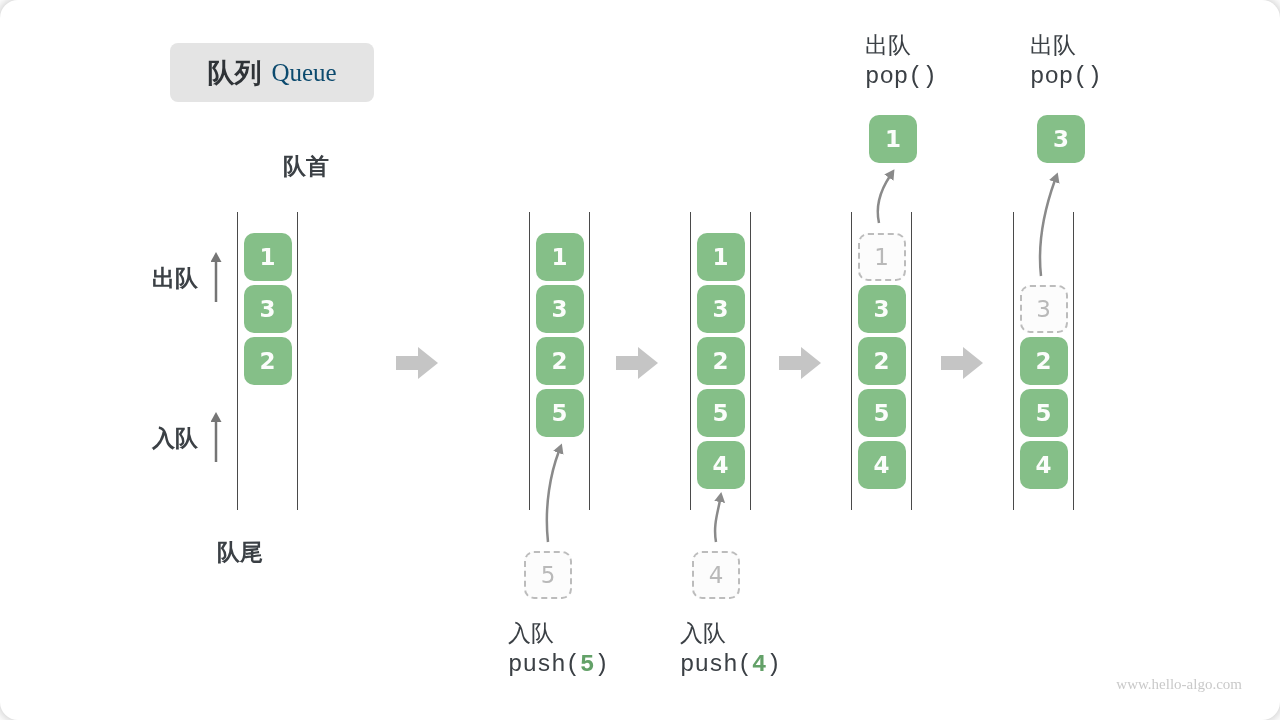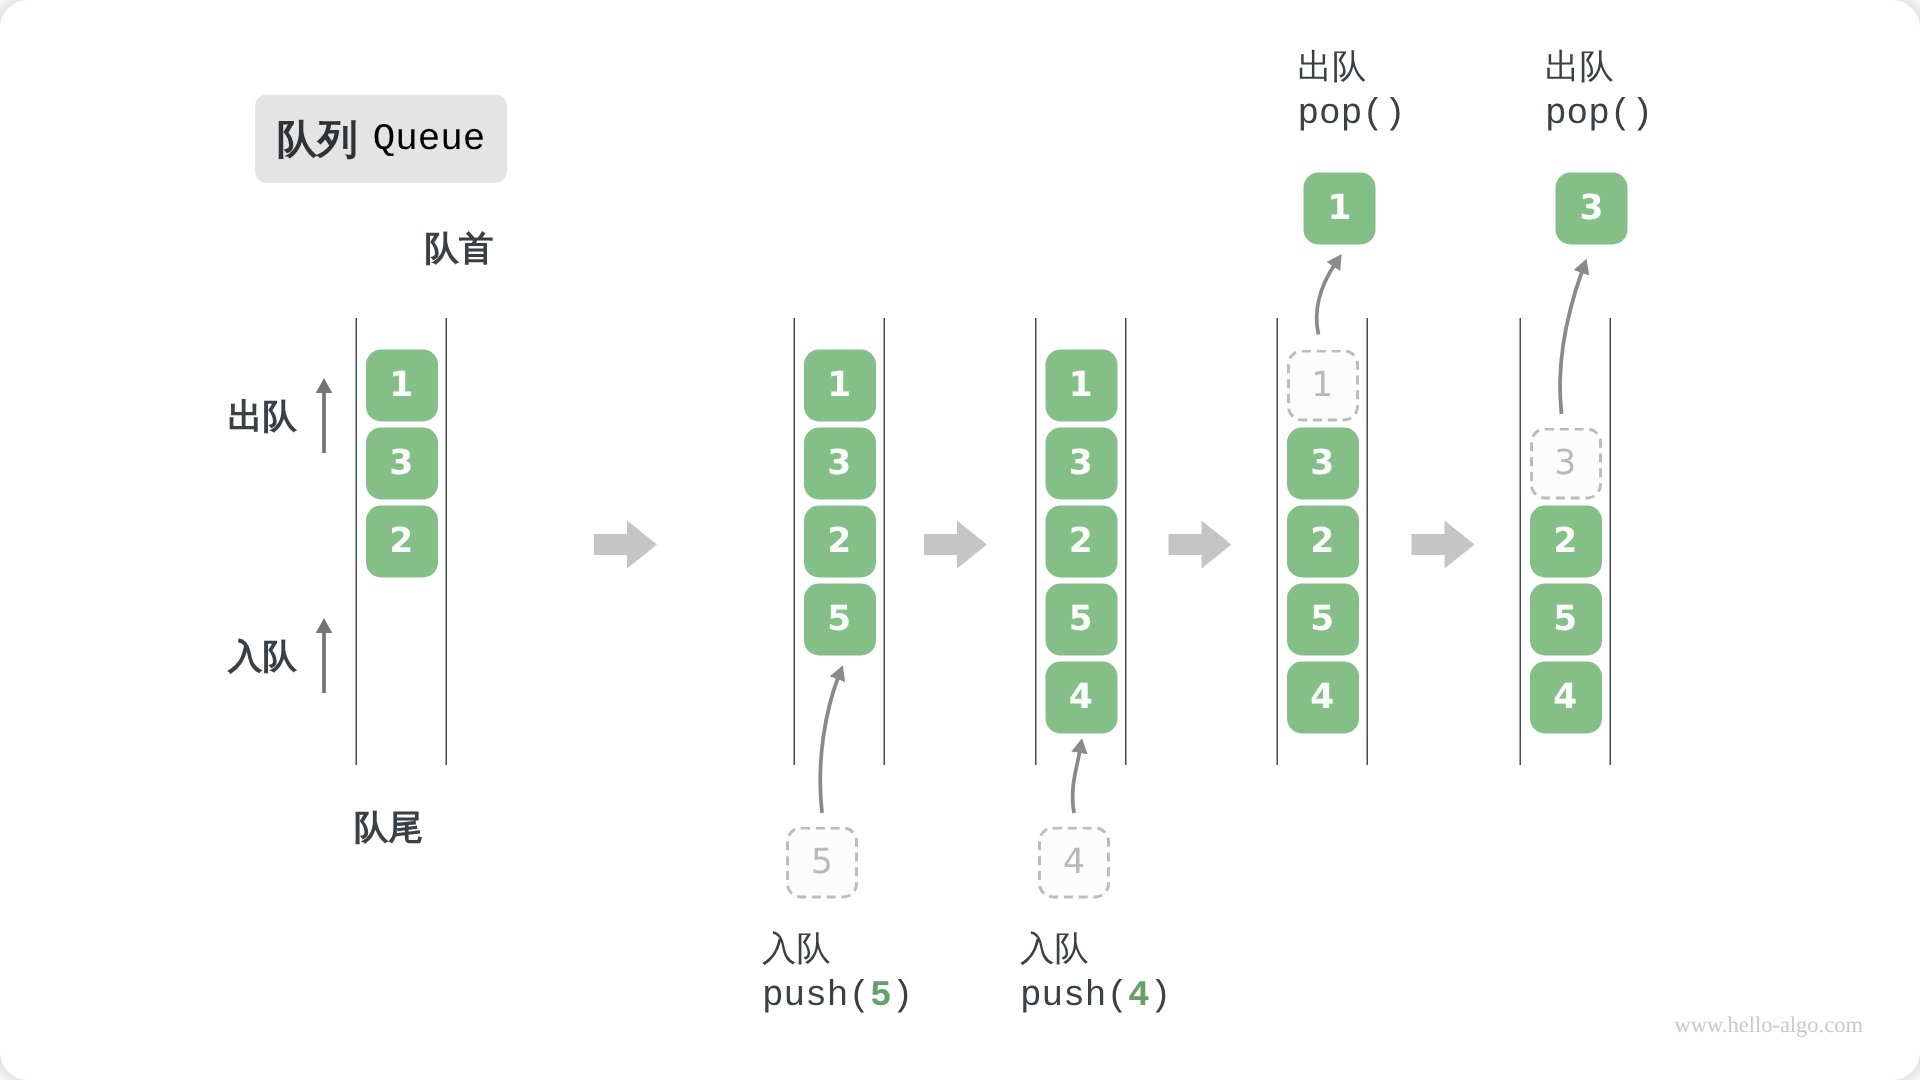--- a/index.html
+++ b/index.html
@@ -6,26 +6,26 @@
   .canvas {
     position:relative; width:1280px; height:720px; background:#ffffff;
     border-radius:18px; box-shadow:0 0 12px rgba(0,0,0,0.28);
     font-family:"DejaVu Sans", "Liberation Sans", sans-serif;
     color:var(--text-dark, #3b4045);
     overflow:hidden;
   }
 
   
   .title-box {
-    position:absolute; left:170px; top:43px; width:168px; height:59px;
+    position:absolute; left:170px; top:43px; width:204px; height:59px;
     background:var(--title-bg, #e4e4e4); border-radius:8px;
-    display:flex; align-items:center; justify-content:center; gap:10px;margin-top:20px;
+    display:flex; align-items:center; justify-content:center; gap:10px;
   }
   .title-zh { font-size:27px; font-weight:bold; color:#2f3337; }
-  .title-en { font-family:Liberation Mono, monospace; font-size:25px; color:#000000; }
+  .title-en { font-family:Liberation Serif, serif; font-size:25px; color:#0c4a6e; }
 
   
   .lbl { position:absolute; font-size:23px; line-height:28px; color:var(--text-dark, #3b4045); }
   .bold { font-weight:bold; }
 
   
   .qcol {
     position:absolute; top:212px; height:298px; width:61px; box-sizing:border-box;
     border-left:1.5px solid var(--line-dark, #4a4a4a);
     border-right:1.5px solid var(--line-dark, #4a4a4a);
@@ -62,21 +62,21 @@
 <body>
 
 <div class="canvas">
 
   <div class="title-box">
     <span class="title-zh">队列</span>
     <span class="title-en">Queue</span>
   </div>
 
   <div class="lbl bold" style="left:207px; top:152px; width:122px; text-align:right;">队首</div>
-  <div class="lbl bold" style="left:198px; top:538px; width:122px; text-align:center;">队尾</div>
+  <div class="lbl bold" style="left:217px; top:538px; width:122px; ">队尾</div>
   <div class="lbl bold" style="left:152px; top:264px;">出队</div>
   <div class="lbl bold" style="left:152px; top:424px;">入队</div>
 
   <div class="qcol" style="left:237px;">
     <div class="cell s0">1</div>
     <div class="cell s1">3</div>
     <div class="cell s2">2</div>
   </div>
 
   <div class="qcol" style="left:529px;">

